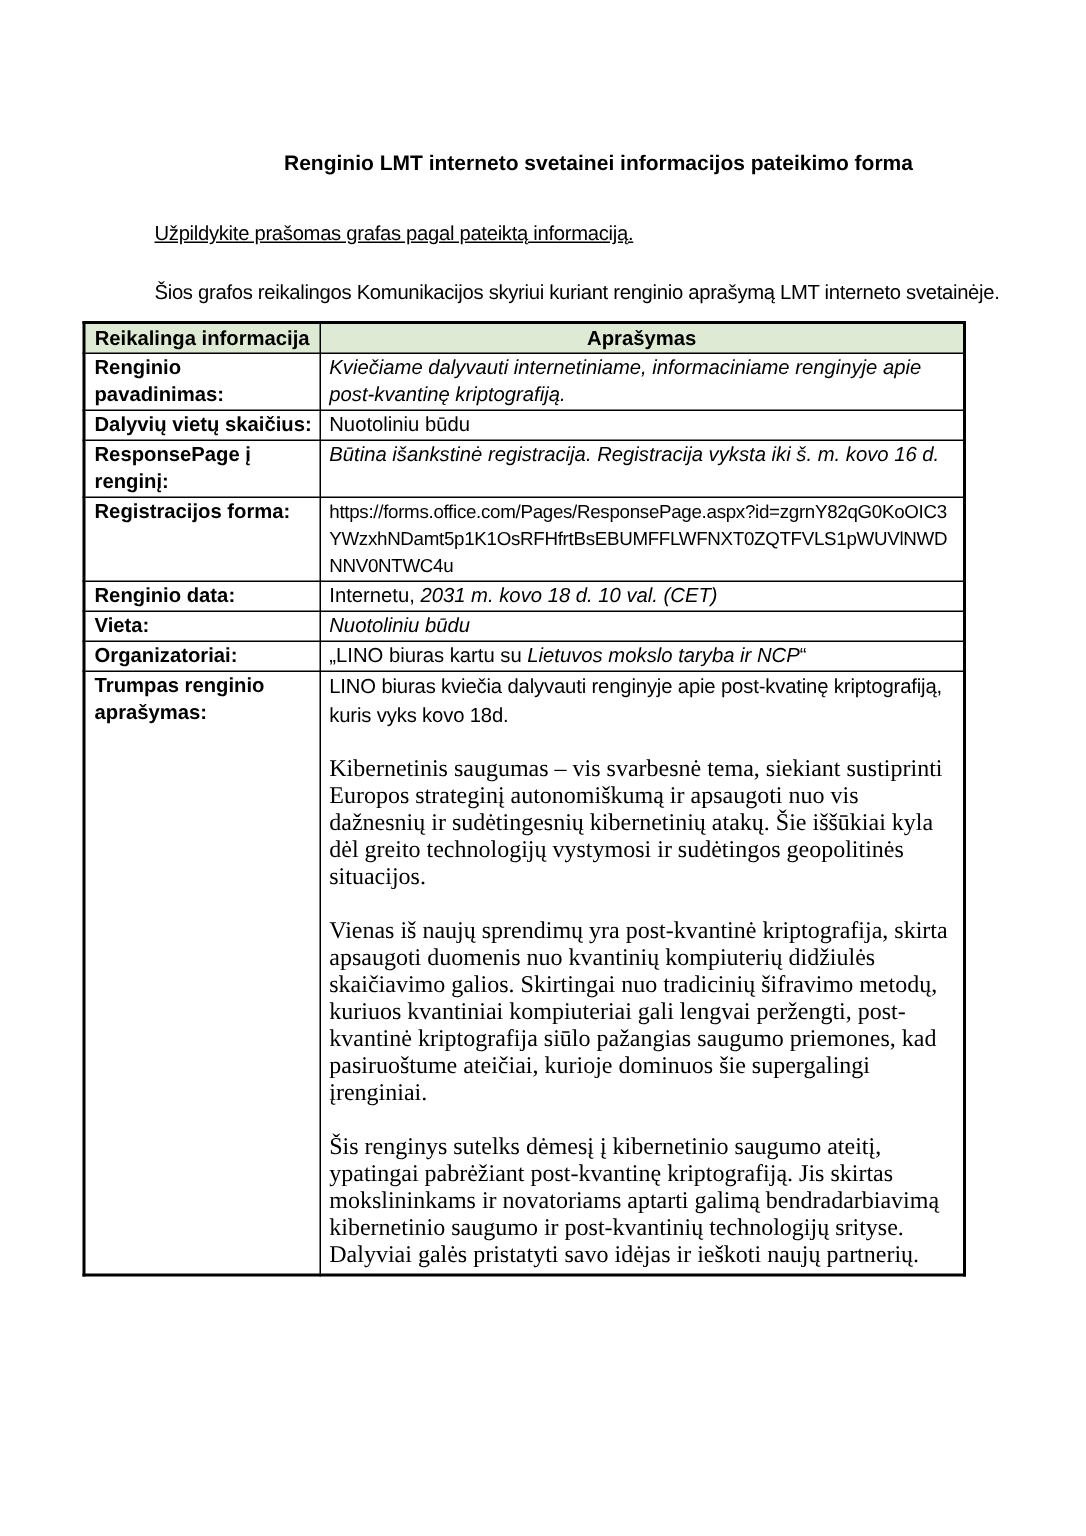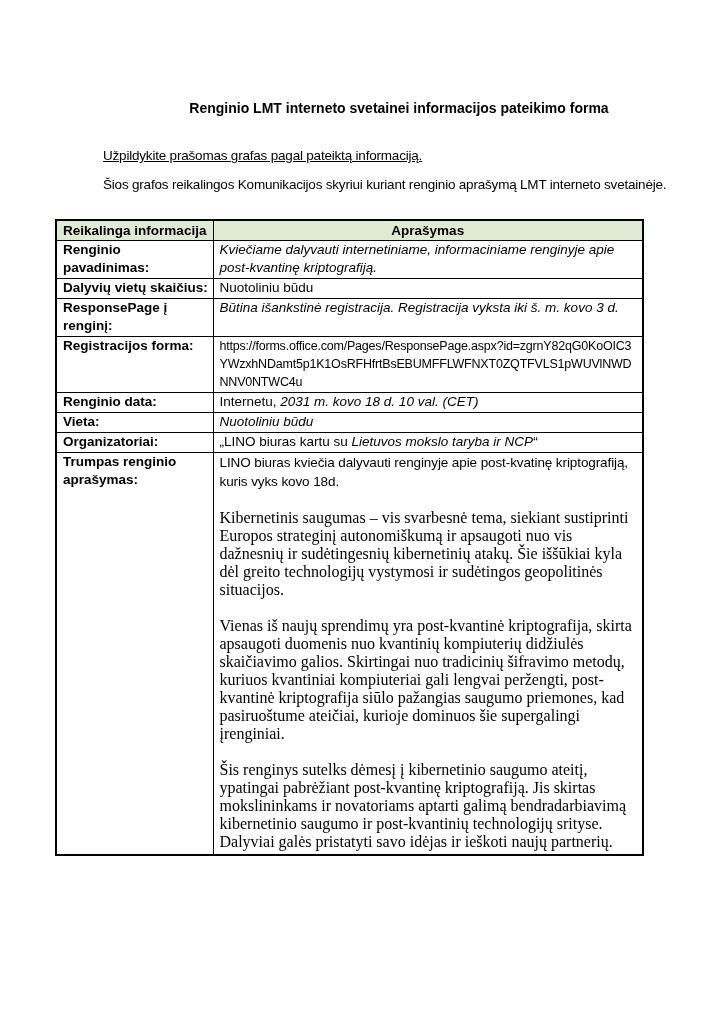--- a/index.html
+++ b/index.html
@@ -13,24 +13,24 @@
   .doc-title {
     padding-top:100px; padding-left:74px;
     text-align:center; font-weight:bold; font-size:14px;
     letter-spacing:0;
   }
   .intro {
     margin:0; margin-left:103px; font-size:13.5px;
     white-space:nowrap; letter-spacing:-0.2px;
   }
   .intro.first  { margin-top:32px;text-decoration:underline; }
-  .intro.second { margin-top:14px; }
+  .intro.second { margin-top:24px; }
 
   table.info-table {
-    margin-left:55px; margin-top:27px;
+    margin-left:55px; margin-top:12px;
     width:589px; border-collapse:collapse; table-layout:fixed;
     border:2px solid var(--border-color,#000);
   }
   .info-table th, .info-table td {
     border:1px solid var(--border-color,#000);
     vertical-align:top;
   }
   .info-table th {
     background:var(--header-bg,#deead3);
     font-size:13.5px; font-weight:bold; text-align:center;
@@ -80,21 +80,21 @@
         <tr>
           <td class="label-cell">Renginio pavadinimas:</td>
           <td class="value-cell"><span class="italic">Kviečiame dalyvauti internetiniame, informaciniame renginyje apie post-kvantinę kriptografiją.</span></td>
         </tr>
         <tr>
           <td class="label-cell">Dalyvių vietų skaičius:</td>
           <td class="value-cell"><span class="regular">Nuotoliniu būdu</span></td>
         </tr>
         <tr>
           <td class="label-cell">ResponsePage į renginį:</td>
-          <td class="value-cell"><span class="italic">Būtina išankstinė registracija. Registracija vyksta iki š. m. kovo 3 d.</span></td>
+          <td class="value-cell"><span class="italic">Būtina išankstinė registracija. Registracija vyksta iki š. m. kovo 16 d.</span></td>
         </tr>
         <tr>
           <td class="label-cell">Registracijos forma:</td>
           <td class="value-cell break-all"><span class="regular">https://forms.office.com/Pages/ResponsePage.aspx?id=zgrnY82qG0KoOIC3YWzxhNDamt5p1K1OsRFHfrtBsEBUMFFLWFNXT0ZQTFVLS1pWUVlNWDNNV0NTWC4u</span></td>
         </tr>
         <tr>
           <td class="label-cell">Renginio data:</td>
           <td class="value-cell"><span class="regular">Internetu, </span><span class="italic">2031 m. kovo 18 d. 10 val. (CET)</span></td>
         </tr>
         <tr>

